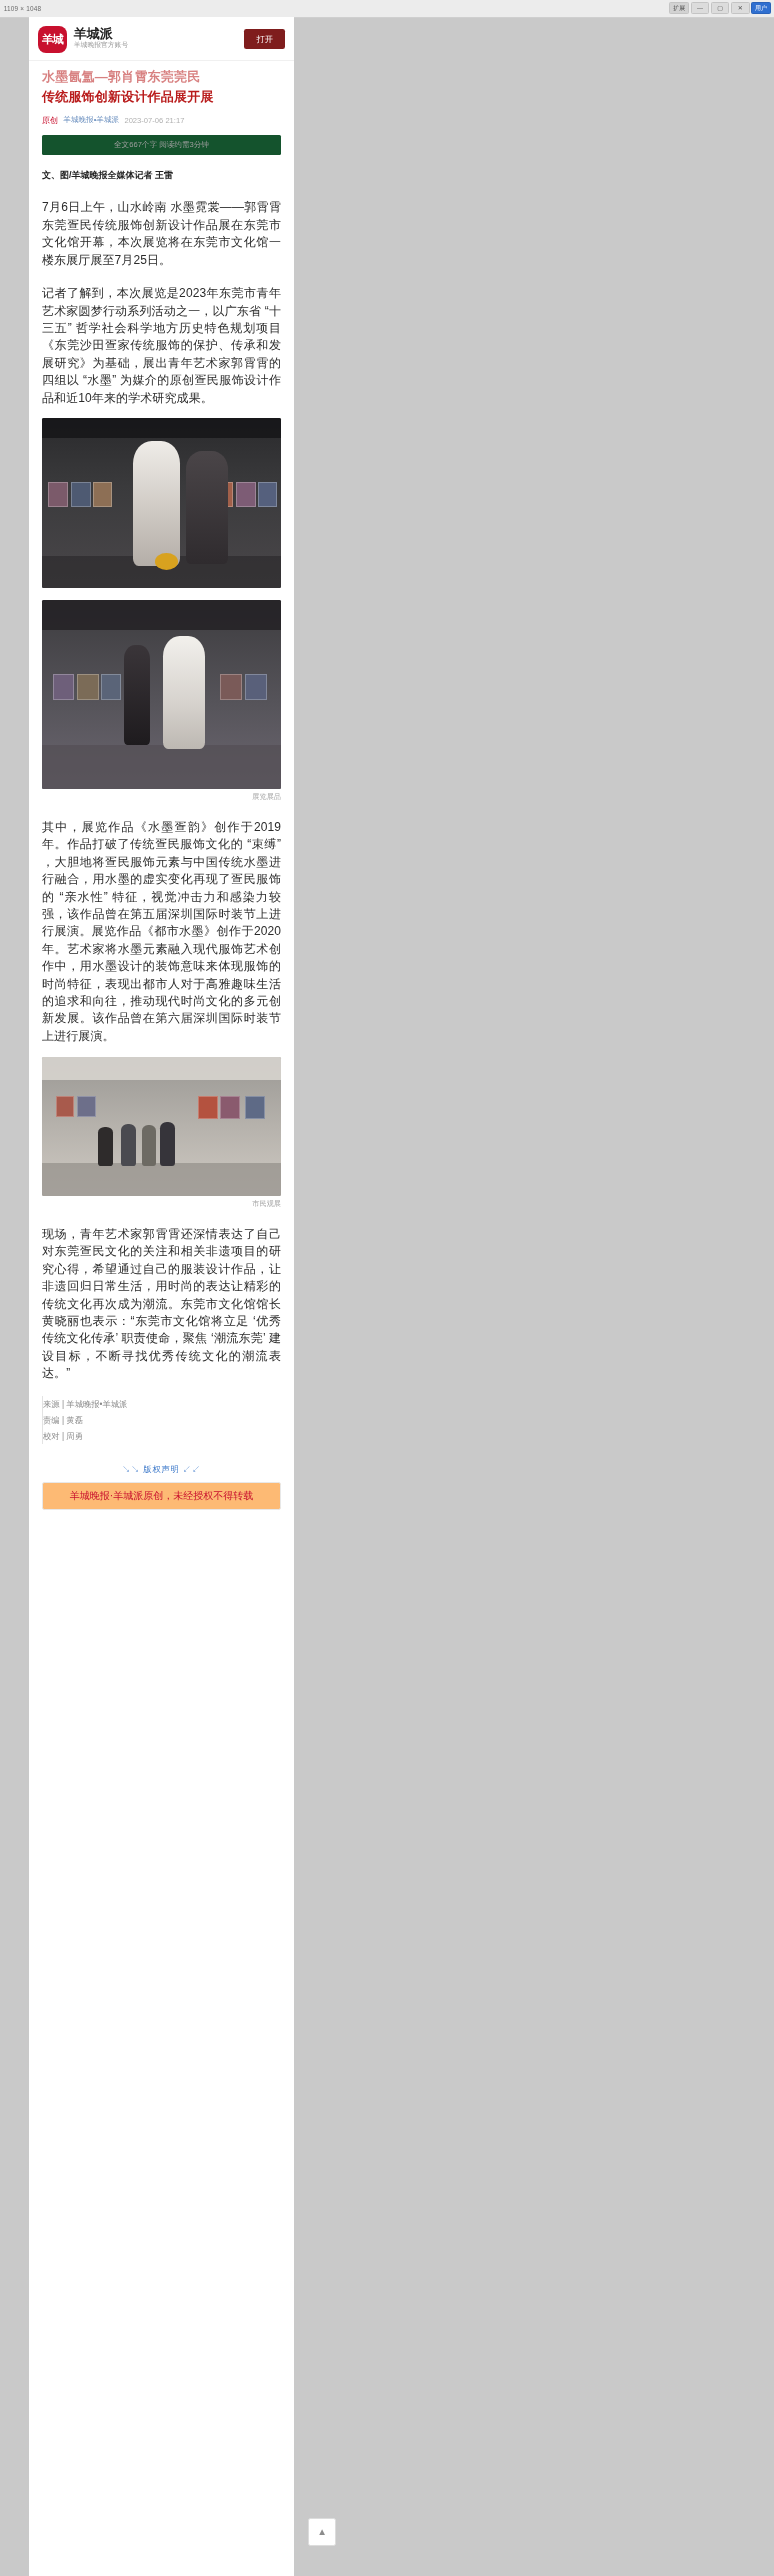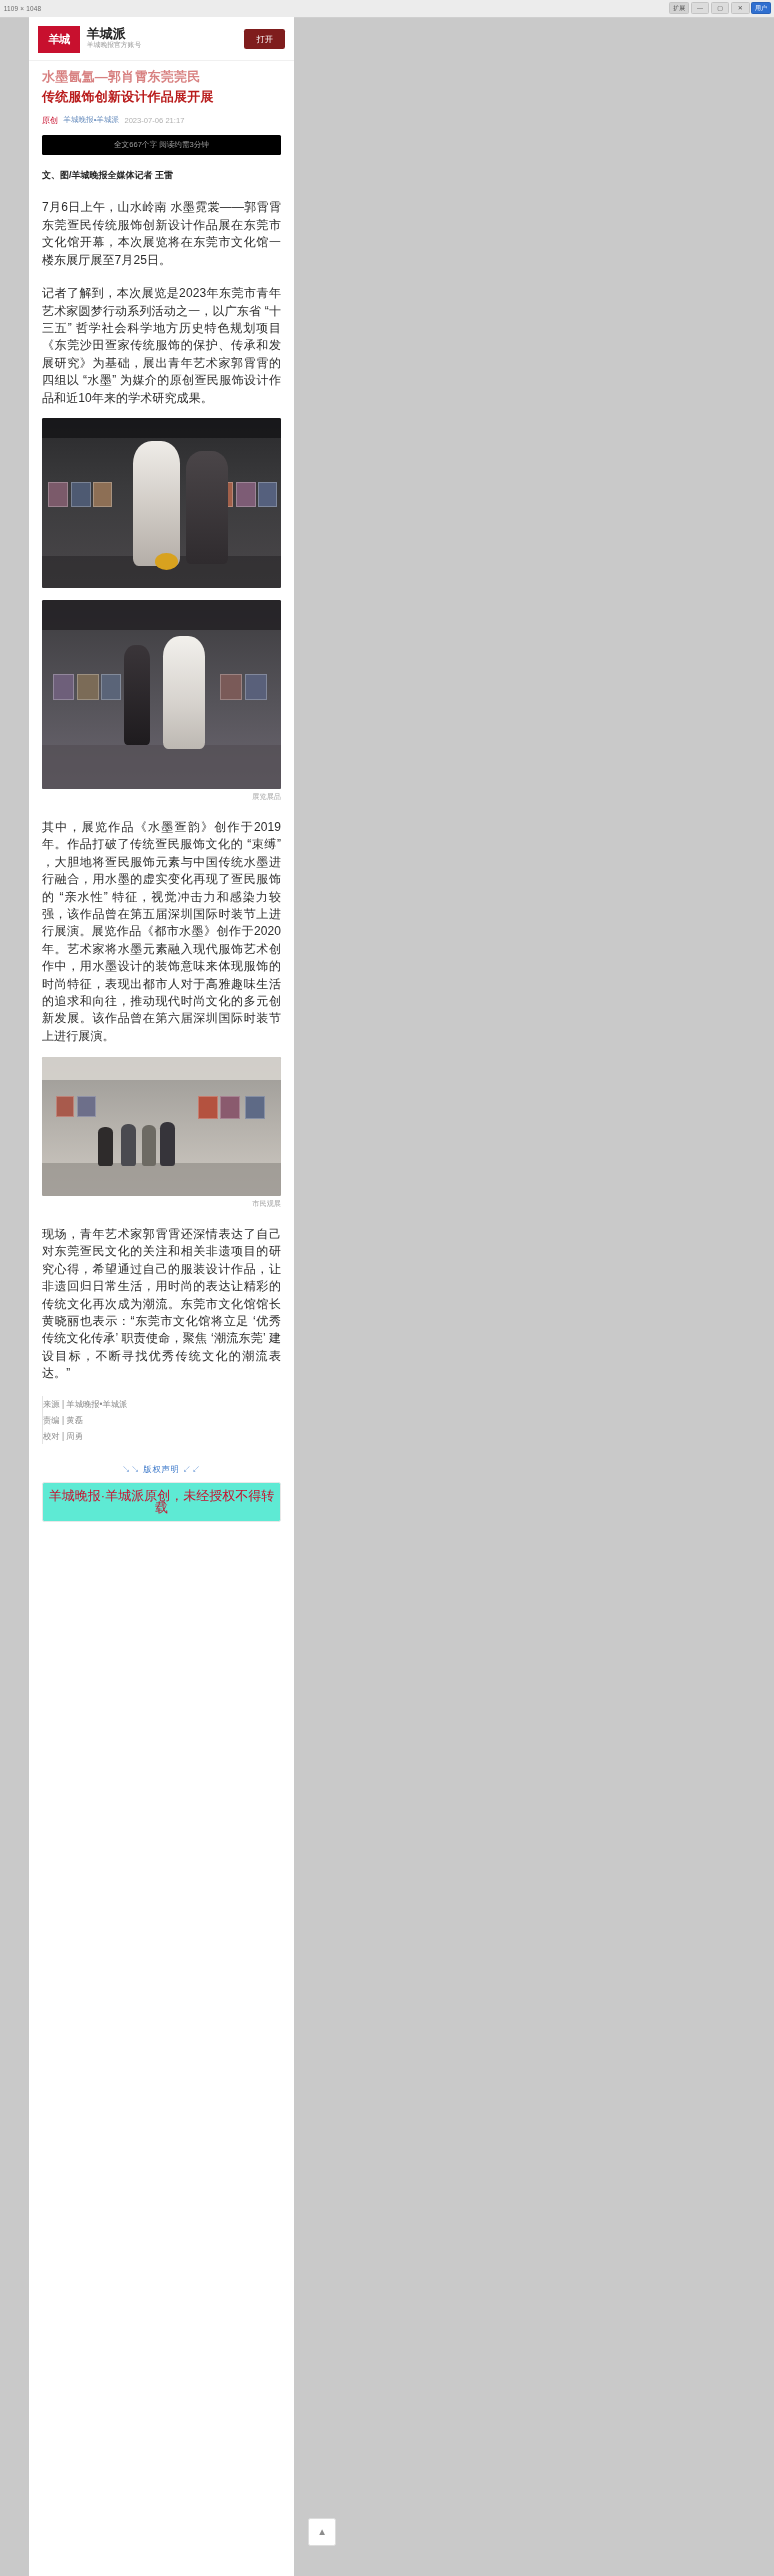--- a/index.html
+++ b/index.html
@@ -72,22 +72,22 @@
   }
   
   .acct {
     display: flex;
     align-items: center;
     padding: 9px 9px 7.6px 9px;
     gap: 6.8px;
     border-bottom: 0.8px solid #f0f0f0;
   }
   .acct-logo {
-    width: 42px; height: 27px;
-    border-radius: 0;
+    width: 29px; height: 27px;
+    border-radius: 8px;
     background: #c8102e;
     color: #fff;
     display: flex; align-items: center; justify-content: center;
     font-size: 11.3px;
     font-weight: bold;
     font-family: "DejaVu Serif", serif;
     letter-spacing: -0.8px;
     flex: 0 0 auto;
   }
   .acct-text { flex: 1 1 auto; min-width: 0; }
@@ -136,21 +136,21 @@
   }
   .meta-orig {
     color: #c8102e;
     font-size: 8px;
   }
   .meta-src { color: #6a8fbf; }
   .meta-time { color: #b0b0b0; }
 
   .wordcount {
     margin: 9px 0 0 0;
-    background: #000000;
+    background: #14532d;
     color: #9e9e9e;
     font-size: 7.6px;
     text-align: center;
     padding: 5.3px 0;
     border-radius: 1.5px;
   }
 
   .byline {
     margin-top: 13px;
     font-size: 9px;
@@ -227,25 +227,25 @@
   .copyright-head {
     margin-top: 19.7px;
     text-align: center;
     font-size: 8.3px;
     color: #3a77c9;
     letter-spacing: 0.8px;
   }
   .copyright-box {
     margin: 7.6px 0 16.6px 0;
     border: 0.8px solid #e8e8e8;
-    background: #5eead4;
+    background: #fdba74;
     border-radius: 2.3px;
     padding: 6.8px 4.5px;
     text-align: center;
-    font-size: 13px;
+    font-size: 10px;
     color: #c8102e;
     line-height: 12px;
   }
 
   
   .fab {
     position: absolute;
     right: -42px;
     bottom: 30px;
     width: 26px; height: 26px;

